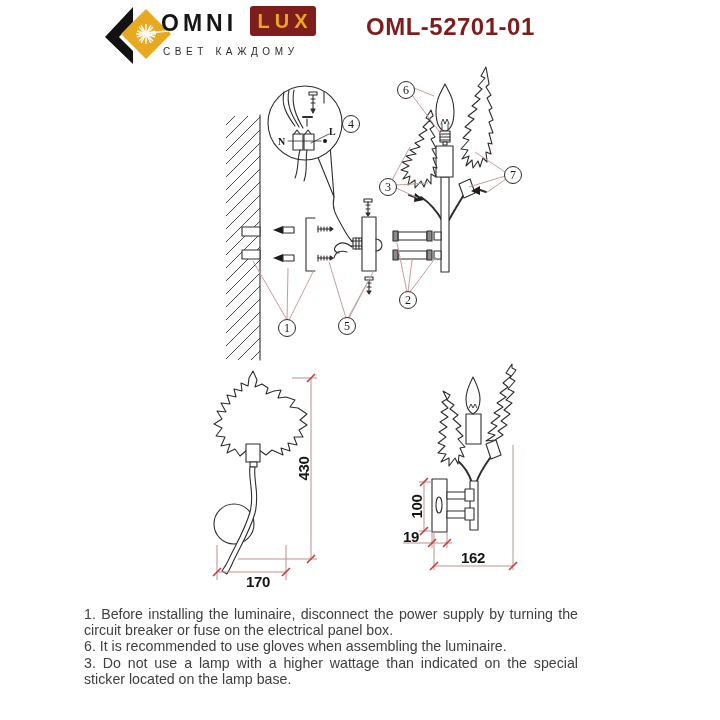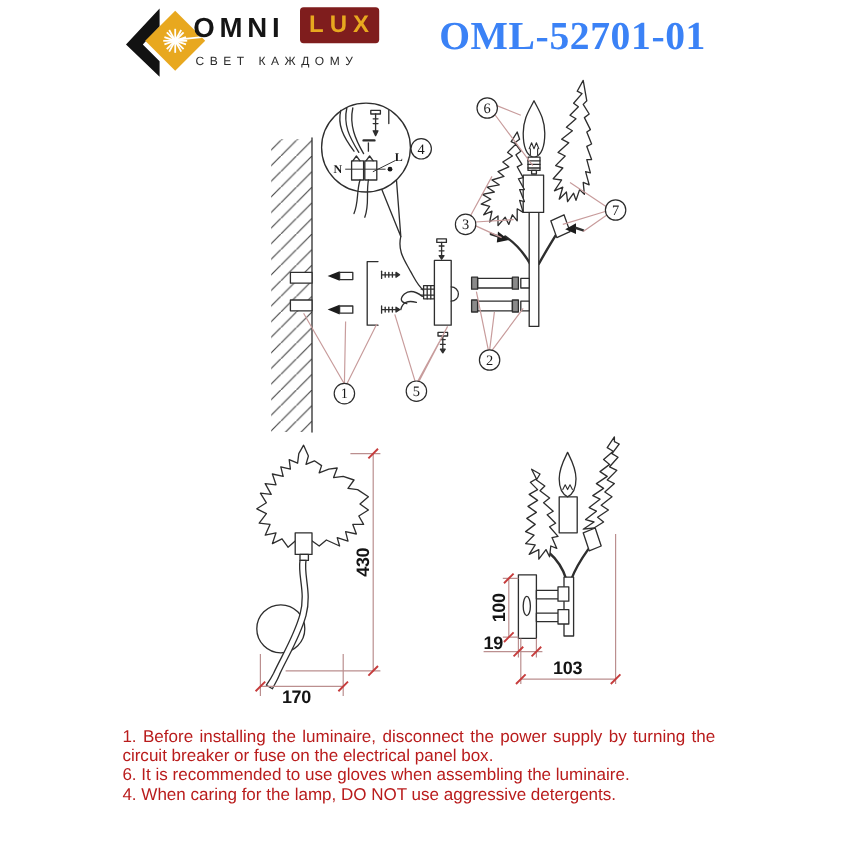--- a/index.html
+++ b/index.html
@@ -8,35 +8,35 @@
   .abs{position:absolute;}
   svg{display:block;}
   
   .brand-primary{position:absolute;left:161px;top:10px;font-size:23px;font-weight:700;
                  letter-spacing:4px;color:#151515;}
   .lux-box{position:absolute;left:250px;top:6px;width:66px;height:30px;background:#7f1d1d;
            border-radius:3px;display:flex;align-items:center;justify-content:center;}
   .lux-box span{font-size:20px;font-weight:700;letter-spacing:5px;color:#E8A81F;padding-left:4px;}
   .tagline{position:absolute;left:163px;top:46px;font-size:10px;letter-spacing:4.6px;
            color:#2b2b2b;white-space:nowrap;text-align:right;}
-  .model{position:absolute;left:366px;top:13px;width:216px;font-size:33px;font-weight:700;
-         letter-spacing:.5px;color:#3b82f6;white-space:nowrap;font-family:Liberation Serif, serif;}
+  .model{position:absolute;left:366px;top:13px;width:216px;font-size:24px;font-weight:700;
+         letter-spacing:.5px;color:#7f1d1d;white-space:nowrap;}
   
   .callout{position:absolute;box-sizing:border-box;width:18px;height:18px;border:1.4px solid #2b2b2b;
            border-radius:50%;background:#fff;display:flex;align-items:center;justify-content:center;
            font-family:"Liberation Serif",serif;font-size:12px;color:#191919;}
   
   .wire-label{position:absolute;font-family:"Liberation Serif",serif;font-weight:700;font-size:10px;color:#191919;}
   
   .dim{position:absolute;width:44px;text-align:center;font-size:15px;font-weight:700;
        color:#141414;letter-spacing:-.3px;}
   .dim.rot{transform:rotate(-90deg);}
   
-  .instructions{position:absolute;left:102px;top:606px;width:494px;font-size:14.2px;
-                line-height:16.2px;color:#b91c1c;text-align:justify;}
+  .instructions{position:absolute;left:84px;top:606px;width:494px;font-size:14.2px;
+                line-height:16.2px;color:#404040;text-align:justify;}
   .instructions p{margin:0;}
 </style>
 </head>
 <body>
 
 <div class="page">
 
   <svg class="abs" style="left:0;top:0" width="720" height="720" viewBox="0 0 720 720">
     <defs>
       <pattern id="hatch" width="13" height="13" patternUnits="userSpaceOnUse">
@@ -264,24 +264,24 @@
       <span>6</span>
     </div>
   <div class="callout" style="left:504px;top:166px">
       <span>7</span>
     </div>
 
   <div class="wire-label" style="left:278px;top:136px">N</div>
   <div class="wire-label" style="left:329px;top:126px">L</div>
 
   <div class="dim rot" style="left:281px;top:460px">430</div>
-  <div class="dim" style="left:225px;top:573px">170</div>
+  <div class="dim" style="left:236px;top:573px">170</div>
   <div class="dim rot" style="left:394px;top:498px">100</div>
   <div class="dim" style="left:389px;top:528px">19</div>
-  <div class="dim" style="left:451px;top:549px">103</div>
+  <div class="dim" style="left:451px;top:549px">162</div>
 
   <div class="instructions">
     <p>1. Before installing the luminaire, disconnect the power supply by turning the circuit breaker or fuse on the electrical panel box.</p>
     <p>6. It is recommended to use gloves when assembling the luminaire.</p>
-    <p>4. When caring for the lamp, DO NOT use aggressive detergents.</p>
+    <p>3. Do not use a lamp with a higher wattage than indicated on the special sticker located on the lamp base.</p>
   </div>
 
 </div>
 
 </body></html>

